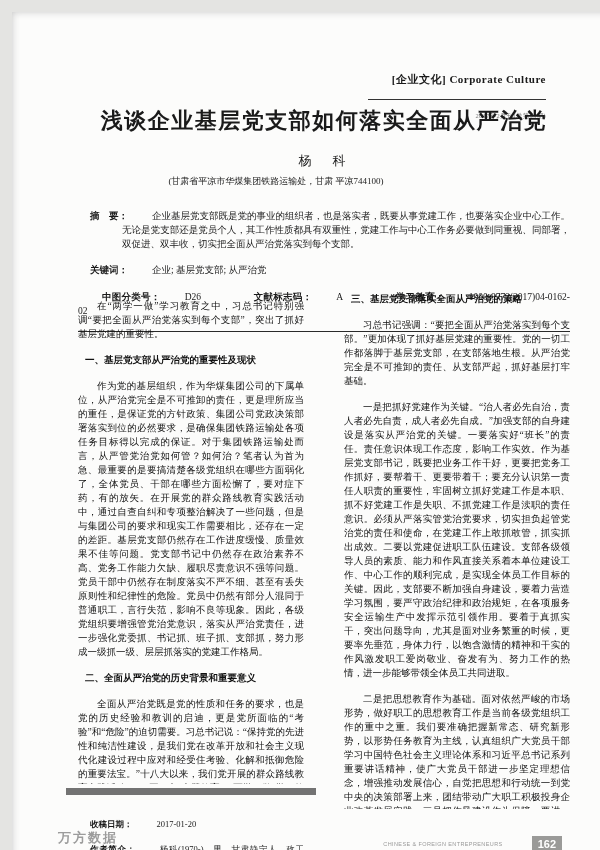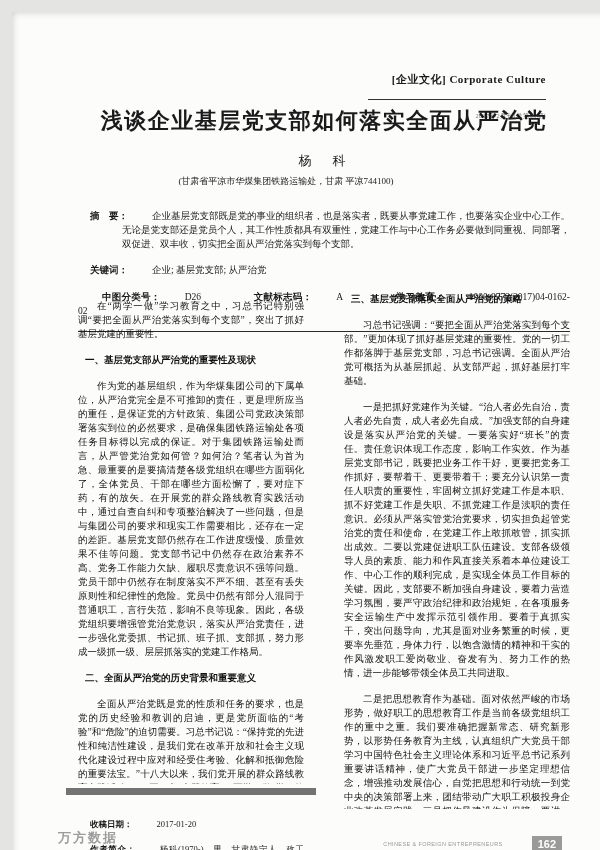--- a/index.html
+++ b/index.html
@@ -15,21 +15,21 @@
   .hdr-tag { font-size:11px; font-weight:bold; letter-spacing:0.5px; }
   .hdr-rule { margin-top:4px; margin-left:auto; width:178px; height:1px; background:#333; }
   .hdr-issue { margin-top:3px; font-size:6.5px; color:#777; letter-spacing:0.3px; }
 
   
   .title { position:absolute; top:82px; left:0; width:600px; text-align:center;
     font-family:Liberation Mono, monospace;
     font-size:22px; font-weight:bold; letter-spacing:1.5px; }
   .author { position:absolute; top:128px; left:0; width:600px; text-align:center;
     font-size:13px; letter-spacing:4px; }
-  .affil { position:absolute; top:151px; left:12px; width:500px; text-align:center;
+  .affil { position:absolute; top:151px; left:2px; width:500px; text-align:center;
     font-size:9px; color:#222; }
 
   
   .meta-block { position:absolute; top:173px; left:42px; width:516px;
     font-size:9.5px; line-height:13.8px; text-align:justify; }
   .hang { padding-left:44px; text-indent:-44px; }
   .lab { font-weight:bold; font-family:"Liberation Sans","DejaVu Sans",sans-serif; }
   .kw { margin-top:2px; }
   .meta-row { margin-top:2px; }
   .meta-row .pair { margin-right:14px; }
@@ -95,21 +95,21 @@
   <div class="col col-left">
     <p class="para">在“两学一做”学习教育之中，习总书记特别强调“要把全面从严治党落实到每个支部”，突出了抓好基层党建的重要性。</p>
     <h3 class="sec">一、基层党支部从严治党的重要性及现状</h3>
     <p class="para">作为党的基层组织，作为华煤集团公司的下属单位，从严治党完全是不可推卸的责任，更是理所应当的重任，是保证党的方针政策、集团公司党政决策部署落实到位的必然要求，是确保集团铁路运输处各项任务目标得以完成的保证。对于集团铁路运输处而言，从严管党治党如何管？如何治？笔者认为首为急、最重要的是要搞清楚各级党组织在哪些方面弱化了，全体党员、干部在哪些方面松懈了，要对症下药，有的放矢。在开展党的群众路线教育实践活动中，通过自查自纠和专项整治解决了一些问题，但是与集团公司的要求和现实工作需要相比，还存在一定的差距。基层党支部仍然存在工作进度缓慢、质量效果不佳等问题。党支部书记中仍然存在政治素养不高、党务工作能力欠缺、履职尽责意识不强等问题。党员干部中仍然存在制度落实不严不细、甚至有丢失原则性和纪律性的危险。党员中仍然有部分人混同于普通职工，言行失范，影响不良等现象。因此，各级党组织要增强管党治党意识，落实从严治党责任，进一步强化党委抓、书记抓、班子抓、支部抓，努力形成一级抓一级、层层抓落实的党建工作格局。</p>
     <h3 class="sec">二、全面从严治党的历史背景和重要意义</h3>
     <p class="para">全面从严治党既是党的性质和任务的要求，也是党的历史经验和教训的启迪，更是党所面临的“考验”和“危险”的迫切需要。习总书记说：“保持党的先进性和纯洁性建设，是我们党在改革开放和社会主义现代化建设过程中应对和经受住考验、化解和抵御危险的重要法宝。”十八大以来，我们党开展的群众路线教育实践活动、“三严三实”专题教育、“两学一做”学习教育，环环紧密相连，逐步深化和发展，极大地推动了党内教育从“关键少数”向广大党员拓展、从集中性教育向经常性教育延伸，逐步向基层党组织纵深化。目的就是进一步解决党员队伍在思想、组织、作风、纪律等方面存在的问题，保持和发扬党的先进性和纯洁性，正确应对“四大考验”，化解“四大危险”，带领全国各族人民实现中华民族伟大复兴的“中国梦”。</p>
   </div>
 
   <div class="col col-right">
     <h3 class="sec">三、基层党支部落实全面从严治党的策略</h3>
-    <p class="para">习总书记强调：“要把全面从严治党落实到每个支部。”更加体现了抓好基层党建的重要性。党的一切工作都落脚于基层党支部，习总书记强调。全面从严治党可概括为从基层抓起、从支部严起，抓好基层打牢基础。</p>
+    <p class="para">习总书记强调：“要把全面从严治党落实到每个支部。”更加体现了抓好基层党建的重要性。党的一切工作都落脚于基层党支部，在支部落地生根。从严治党完全是不可推卸的责任、从支部严起，抓好基层打牢基础。</p>
     <p class="para">一是把抓好党建作为关键。“治人者必先自治，责人者必先自责，成人者必先自成。”加强支部的自身建设是落实从严治党的关键。一要落实好“班长”的责任。责任意识体现工作态度，影响工作实效。作为基层党支部书记，既要把业务工作干好，更要把党务工作抓好，要帮着干、更要带着干；要充分认识第一责任人职责的重要性，牢固树立抓好党建工作是本职、抓不好党建工作是失职、不抓党建工作是渎职的责任意识。必须从严落实管党治党要求，切实担负起管党治党的责任和使命，在党建工作上敢抓敢管，抓实抓出成效。二要以党建促进职工队伍建设。支部各级领导人员的素质、能力和作风直接关系着本单位建设工作、中心工作的顺利完成，是实现全体员工作目标的关键。因此，支部要不断加强自身建设，要着力营造学习氛围，要严守政治纪律和政治规矩，在各项服务安全运输生产中发挥示范引领作用。要着于真抓实干，突出问题导向，尤其是面对业务繁重的时候，更要率先垂范，身体力行，以饱含激情的精神和干实的作风激发职工爱岗敬业、奋发有为、努力工作的热情，进一步能够带领全体员工共同进取。</p>
     <p class="para">二是把思想教育作为基础。面对依然严峻的市场形势，做好职工的思想教育工作是当前各级党组织工作的重中之重。我们要准确把握新常态、研究新形势，以形势任务教育为主线，认真组织广大党员干部学习中国特色社会主义理论体系和习近平总书记系列重要讲话精神，使广大党员干部进一步坚定理想信念，增强推动发展信心，自觉把思想和行动统一到党中央的决策部署上来，团结带动广大职工积极投身企业改革发展实践。三是把作风建设作为保障。要进一步落实中央八项规定精神，驰而不息纠正“四风”，一方面在党风廉洁教育上多下功夫。要落实党风廉政风险防控体系，强化党风廉政建设监督手段。凡属材料领用、职工考勤、工资分配、岗位调整等涉及连现进心问题的工作，必须自觉接受群众监督。</p>
   </div>
 
   <div class="footnote">
     <div>
       <span class="fl">收稿日期：</span><span>2017-01-20</span>
     </div>
     <div class="hang2">
       <span class="fl">作者简介：</span><span>杨科(1970-)，男，甘肃静宁人，政工师，在职研究生，从事党建研究。</span>

